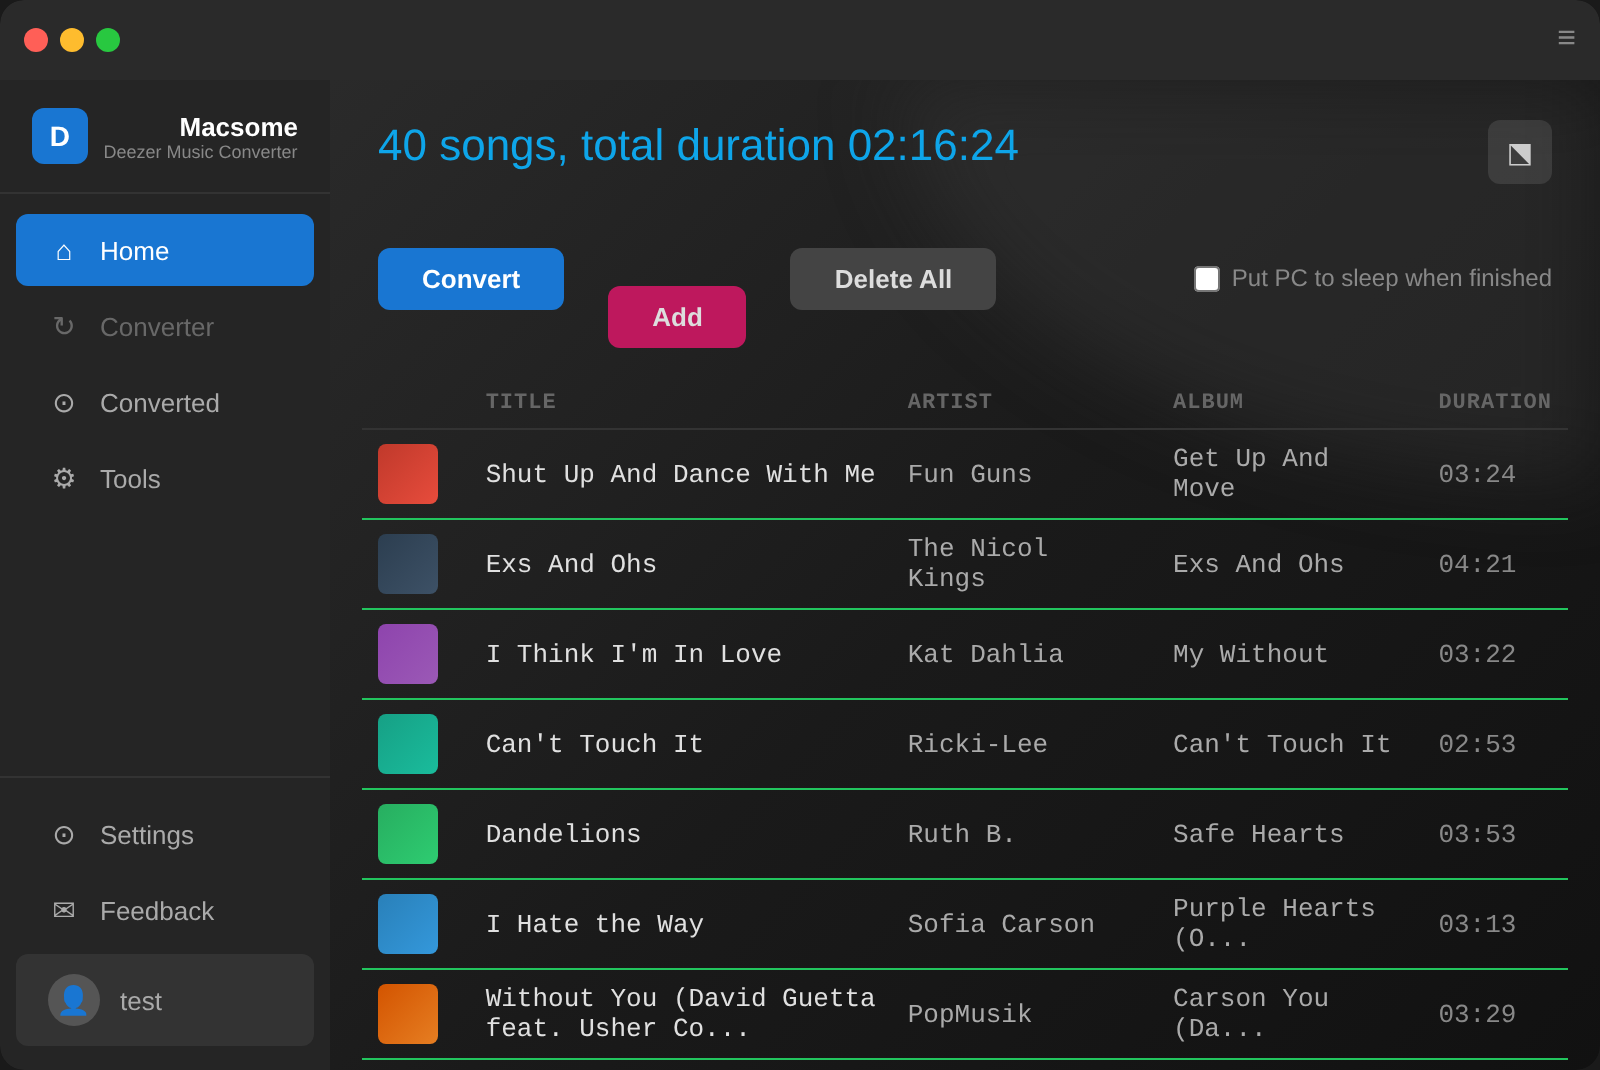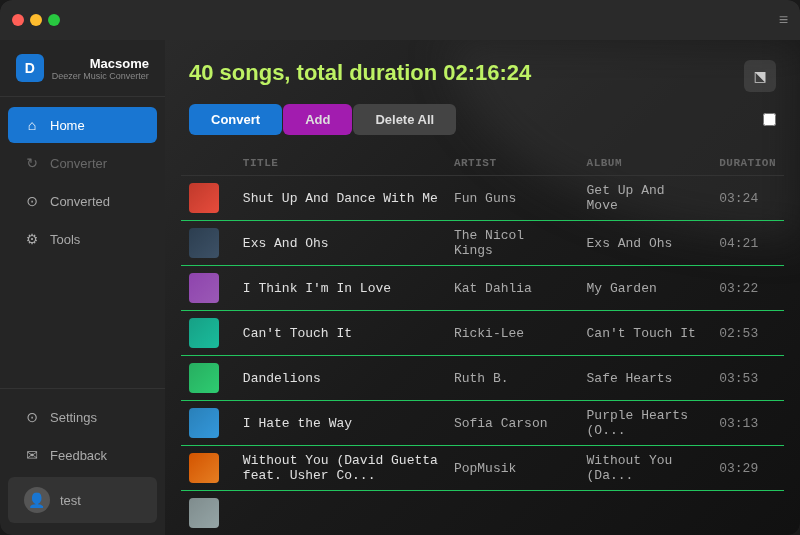--- a/index.html
+++ b/index.html
@@ -217,65 +217,66 @@
     }
 
     .content-header {
       padding: 20px 24px 12px;
       display: flex;
       align-items: flex-start;
       justify-content: space-between;
     }
 
     .content-title {
-      color: #bef264;
+      color: #0ea5e9;
       font-size: 22px;
-      font-weight: 700;
+      font-weight: 400;
     }
 
     .header-icon-btn {
       width: 32px;
       height: 32px;
       background: rgba(255,255,255,0.1);
       border-radius: 6px;
       display: flex;
       align-items: center;
       justify-content: center;
       color: #ccc;
       cursor: pointer;
       font-size: 14px;
     }
 
     .toolbar {
       display: flex;
       align-items: center;
-      gap: 1px;
+      gap: 22px;
       padding: 0 24px 16px;
     }
 
     .btn-convert {
       background: #1976d2;
       color: #fff;
       border: none;
       border-radius: 6px;
       padding: 8px 22px;
       font-size: 13px;
       font-weight: 600;
       cursor: pointer;
     }
 
     .btn-add {
-      background: #a21caf;
+      background: #be185d;
       color: #ddd;
       border: none;
       border-radius: 6px;
       padding: 8px 22px;
       font-size: 13px;
       font-weight: 600;
       cursor: pointer;
+      margin-top: 39px;
     }
 
     .btn-delete {
       background: #444;
       color: #ddd;
       border: none;
       border-radius: 6px;
       padding: 8px 22px;
       font-size: 13px;
       font-weight: 600;
@@ -447,20 +448,21 @@
             <span>⬔</span>
           </div>
         </div>
 
         <div class="toolbar">
           <button class="btn-convert">Convert</button>
           <button class="btn-add">Add</button>
           <button class="btn-delete">Delete All</button>
           <label class="sleep-checkbox">
             <input type="checkbox" style="">
+            <span>Put PC to sleep when finished</span>
           </label>
         </div>
 
         <div class="table-container">
           <table class="song-table">
             <thead>
               <tr>
                 <th class="col-thumb"></th>
                 <th class="col-title">TITLE</th>
                 <th class="col-artist">ARTIST</th>
@@ -486,21 +488,21 @@
     <td><span class="song-artist-text">The Nicol Kings</span></td>
     <td><span class="song-album-text">Exs And Ohs</span></td>
     <td><span class="song-duration-text">04:21</span></td>
   </tr>
                 <tr>
     <td>
                     <div class="song-thumb thumb-3"></div>
                   </td>
     <td><span class="song-title-text">I Think I'm In Love</span></td>
     <td><span class="song-artist-text">Kat Dahlia</span></td>
-    <td><span class="song-album-text">My Garden</span></td>
+    <td><span class="song-album-text">My Without</span></td>
     <td><span class="song-duration-text">03:22</span></td>
   </tr>
                 <tr>
     <td>
                     <div class="song-thumb thumb-4"></div>
                   </td>
     <td><span class="song-title-text">Can't Touch It</span></td>
     <td><span class="song-artist-text">Ricki-Lee</span></td>
     <td><span class="song-album-text">Can't Touch It</span></td>
     <td><span class="song-duration-text">02:53</span></td>
@@ -522,21 +524,21 @@
     <td><span class="song-artist-text">Sofia Carson</span></td>
     <td><span class="song-album-text">Purple Hearts (O...</span></td>
     <td><span class="song-duration-text">03:13</span></td>
   </tr>
                 <tr>
     <td>
                     <div class="song-thumb thumb-7"></div>
                   </td>
     <td><span class="song-title-text">Without You (David Guetta feat. Usher Co...</span></td>
     <td><span class="song-artist-text">PopMusik</span></td>
-    <td><span class="song-album-text">Without You (Da...</span></td>
+    <td><span class="song-album-text">Carson You (Da...</span></td>
     <td><span class="song-duration-text">03:29</span></td>
   </tr>
                 <tr>
                   <td>
                     <div class="song-thumb thumb-8"></div>
                   </td>
     <td colspan="4"></td>
                 </tr>
               </tbody>
           </table>

